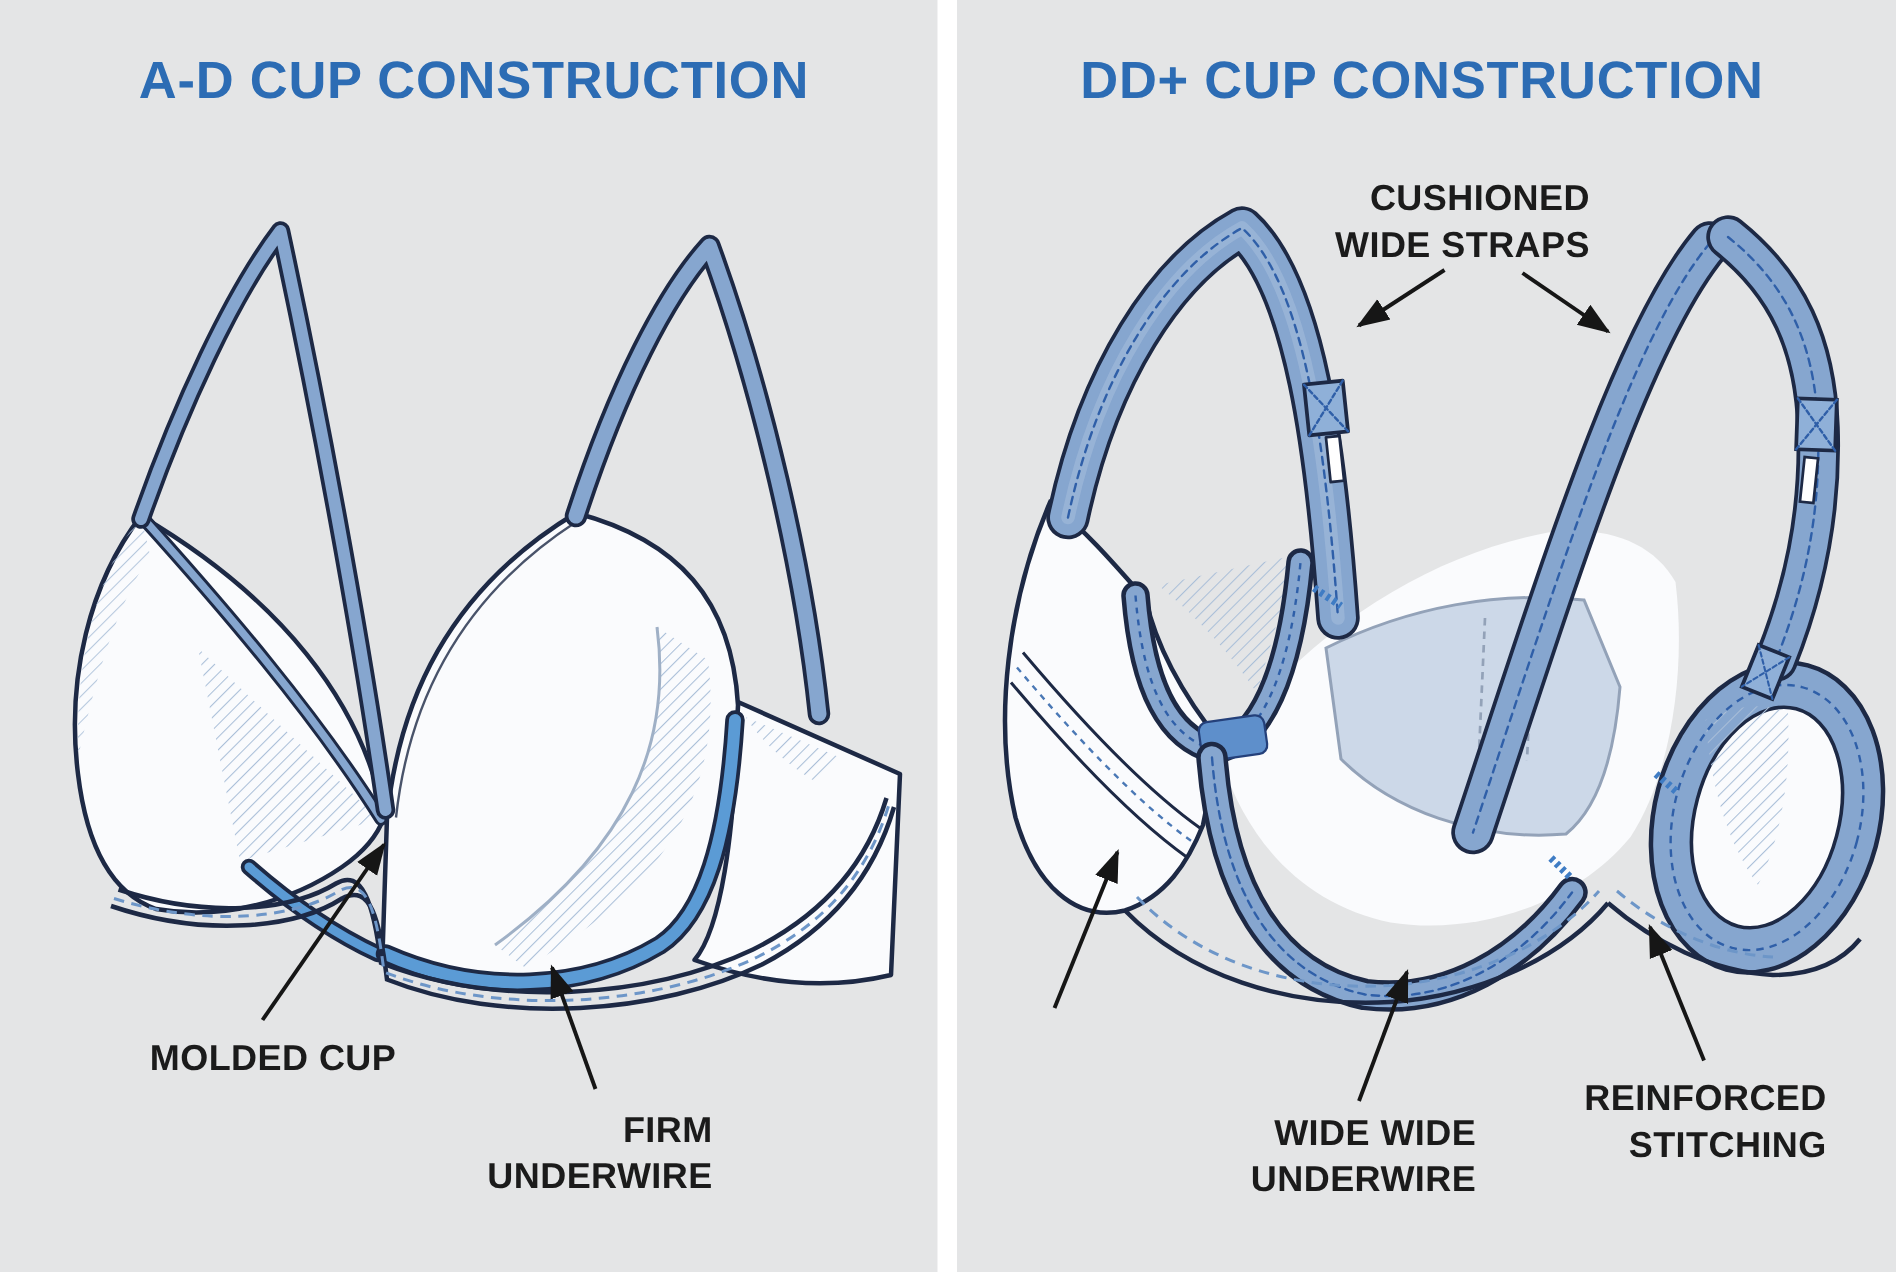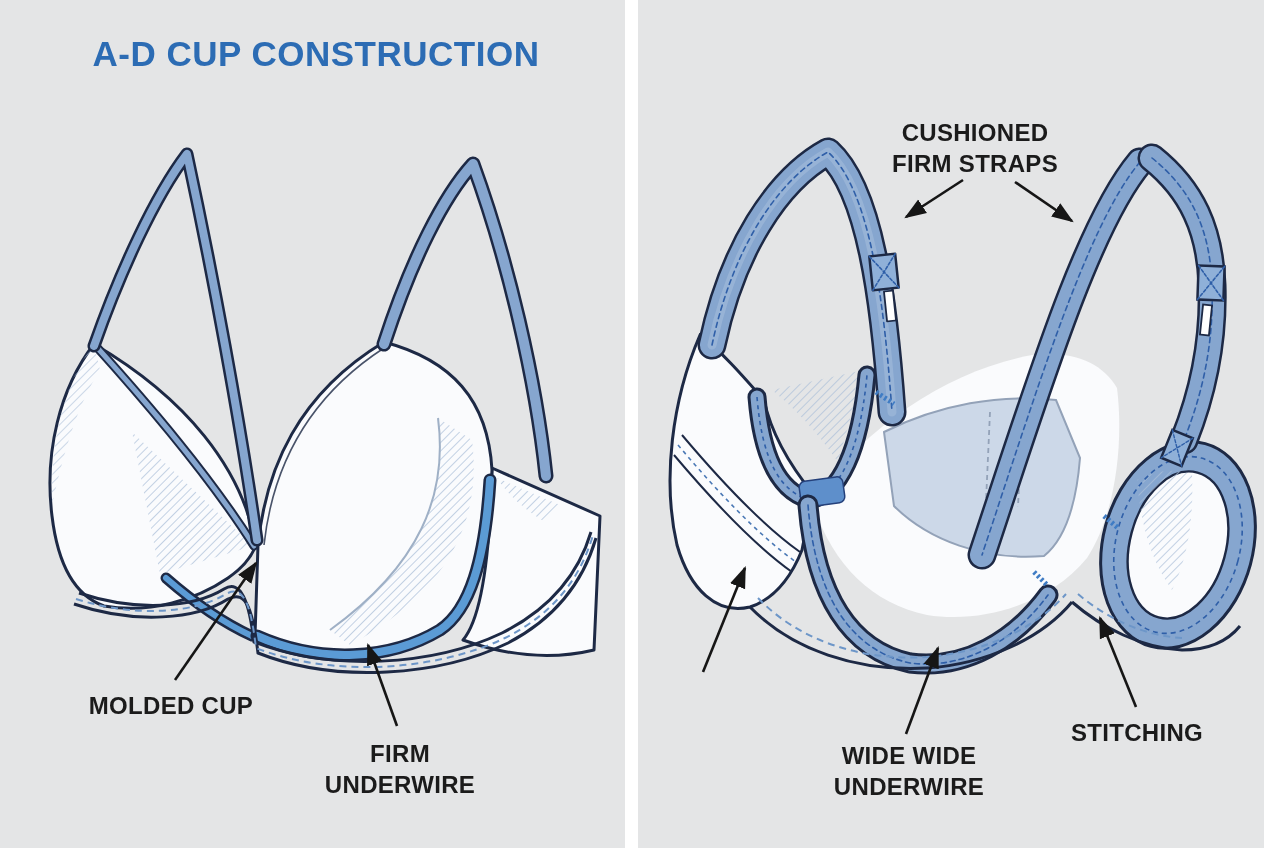--- a/index.html
+++ b/index.html
@@ -14,21 +14,21 @@
   .panel.right{left:632px;}
   .divider{position:absolute;top:0;left:625px;width:13px;height:848px;background:#ffffff;z-index:5;}
   .panel-title{
     position:absolute;top:34px;left:0;width:100%;margin:0;
     text-align:center;font-size:35px;font-weight:bold;letter-spacing:.5px;
     color:#2c6cb4;
   }
   .illus{position:absolute;top:0;left:0;}
   .label{
     position:absolute;transform:translateX(-50%);
-    text-align:center;font-size:24px;font-weight:bold;line-height:1.28;
+    text-align:right;font-size:24px;font-weight:bold;line-height:1.28;
     letter-spacing:.3px;color:#1b1b1b;white-space:nowrap;z-index:3;
   }
   .label span{display:block;}
 </style>
 </head>
 <body>
 
 <div class="stage">
 
   <section class="panel left">
@@ -83,30 +83,31 @@
         <path d="M 384,344 C 412,258 444,196 473,164 C 508,260 536,380 546,476" stroke="#1d2945" stroke-width="15"></path>
         <path d="M 384,344 C 412,258 444,196 473,164 C 508,260 536,380 546,476" stroke="#86a6cf" stroke-width="10"></path>
       </g>
 
       <g stroke="#161616" stroke-width="2.6">
         <line x1="175" y1="680" x2="256" y2="563" marker-end="url(#ahL)"></line>
         <line x1="397" y1="726" x2="368" y2="645" marker-end="url(#ahL)"></line>
       </g>
     </svg>
 
-    <div class="label" style="left:171px;top:691px">
+    <div class="label" style="left:182px;top:691px">
       <span>MOLDED CUP</span>
     </div>
     <div class="label" style="left:400px;top:739px">
       <span>FIRM</span>
       <span>UNDERWIRE</span>
     </div>
   </section>
 
   <section class="panel right">
+    <h1 class="panel-title">DD+ CUP CONSTRUCTION</h1>
 
     <svg class="illus" width="632" height="848" viewBox="0 0 632 848">
       <defs>
         <pattern id="hatchB" patternUnits="userSpaceOnUse" width="6" height="6" patternTransform="rotate(45)">
           <line x1="0" y1="0" x2="0" y2="6" stroke="#aabfd8" stroke-width="1.4"></line>
         </pattern>
         <marker id="ahR" markerWidth="9" markerHeight="8" refX="7.6" refY="3.5" orient="auto" markerUnits="strokeWidth">
           <path d="M0,0.4 L8.4,3.5 L0,6.6 Z" fill="#161616"></path>
         </marker>
       </defs>
@@ -206,25 +207,26 @@
         <line x1="331" y1="180" x2="274" y2="217" marker-end="url(#ahR)"></line>
         <line x1="383" y1="182" x2="440" y2="221" marker-end="url(#ahR)"></line>
         <line x1="71" y1="672" x2="113" y2="568" marker-end="url(#ahR)"></line>
         <line x1="274" y1="734" x2="306" y2="648" marker-end="url(#ahR)"></line>
         <line x1="504" y1="707" x2="468" y2="618" marker-end="url(#ahR)"></line>
       </g>
     </svg>
 
     <div class="label" style="left:343px;top:118px">
       <span>CUSHIONED</span>
-      <span>FIRM STRAPS</span>
+      <span>WIDE STRAPS</span>
     </div>
     <div class="label" style="left:277px;top:741px">
       <span>WIDE WIDE</span>
       <span>UNDERWIRE</span>
     </div>
     <div class="label" style="left:505px;top:718px">
+      <span>REINFORCED</span>
       <span>STITCHING</span>
     </div>
   </section>
 
   <div class="divider"></div>
 </div>
 
 </body></html>

